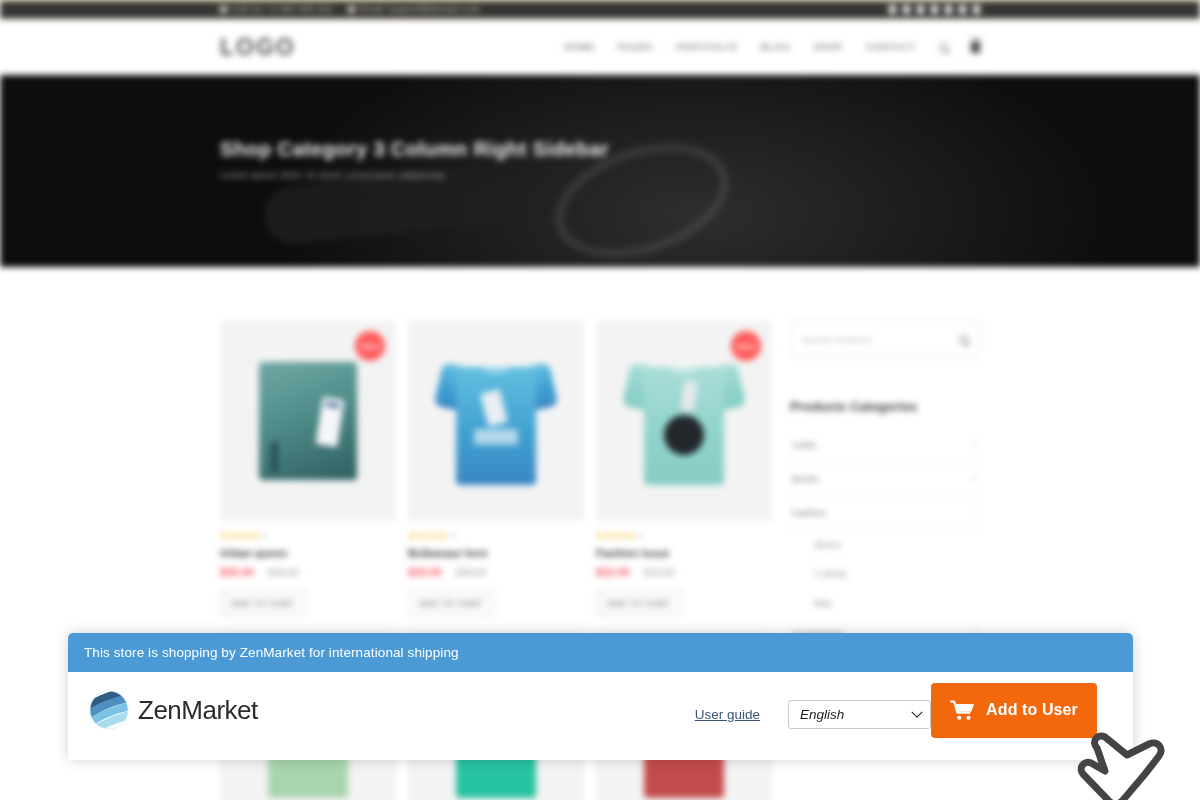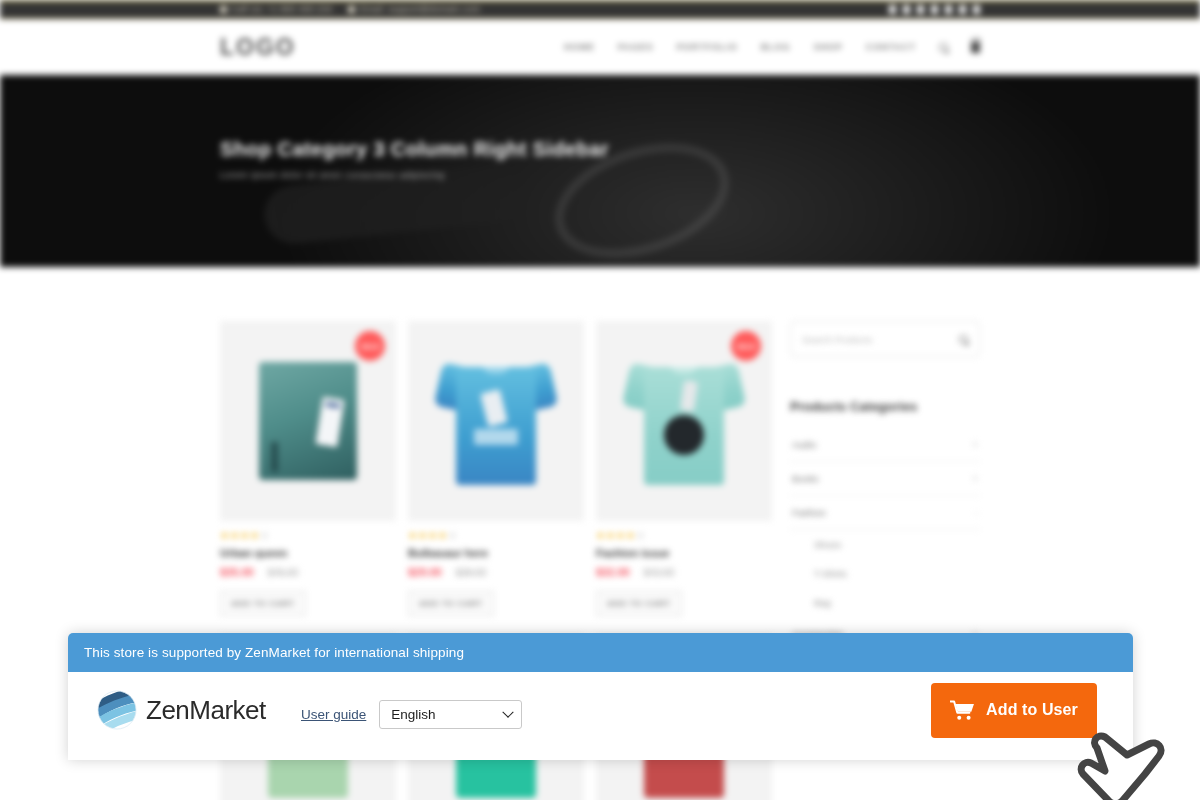--- a/index.html
+++ b/index.html
@@ -174,41 +174,41 @@
     box-shadow:0 0 14px rgba(0,0,0,.18);
     overflow:hidden;
     z-index:20;
   }
   .zen-head{
     height:39px; background:#4b9ad6;
     display:flex; align-items:center; padding:0 16px;
   }
   .zen-head-txt{ color:#ffffff; font-size:13.5px; letter-spacing:.1px; }
   .zen-body{
-    height:76px; display:flex; align-items:center; padding:0 16px 0 20px; gap:0;margin-left:8px;
+    height:76px; display:flex; align-items:center; padding:0 16px 0 20px; gap:0;
   }
   .zen-logo-wrap{ display:flex; align-items:center; width:205px; flex:0 0 205px; }
   .zen-globe{
     width:42px; height:42px; border-radius:50%; overflow:hidden; position:relative;
     background:#ffffff; flex:0 0 42px;
   }
   .zen-word{
     font-size:26px; color:#2b2b2b; letter-spacing:-.5px; margin-left:8px;
     font-weight:500;
   }
   .zen-mid{ flex:1 1 auto; }
   .zen-msg{ font-size:16.5px; color:#1a1a1a; letter-spacing:-.1px; white-space:nowrap; }
-  .zen-row2{ display:flex; align-items:center; gap:13px; margin-top:9px; }
+  .zen-row2{ display:flex; align-items:center; gap:28px; margin-top:9px;justify-content:flex-end; }
   .zen-guide{
     font-size:13.5px; color:#3b5476; text-decoration:underline; cursor:pointer;
   }
   .zen-select{
     height:29px; min-width:143px; border:1px solid #c9c9c9; border-radius:3px;
     background:#fff; display:flex; align-items:center; justify-content:space-between;
-    padding:0 9px 0 11px; font-size:13.5px; color:#1d1d1d;
+    padding:0 9px 0 11px; font-size:13.5px; color:#1d1d1d;font-style:italic;
   }
   .chev{
     width:8px;height:8px;border-right:1.6px solid #222;border-bottom:1.6px solid #222;
     transform:rotate(45deg) translate(-2px,-2px); display:inline-block;
   }
   .zen-btn{
     flex:0 0 auto; margin-right:20px;
     background:#f4680d; border-radius:4px; height:55px; width:166px;
     display:flex; align-items:center; justify-content:center; gap:11px;
     cursor:pointer;
@@ -422,21 +422,21 @@
           <span class="plus">+</span>
         </div>
       </div>
     </div>
   </div>
 </div>
 
 <div id="zen-panel">
 
   <div class="zen-head">
-    <span class="zen-head-txt">This store is supported by ZenMarket for international shipping</span>
+    <span class="zen-head-txt">This store is shopping by ZenMarket for international shipping</span>
   </div>
 
   <div class="zen-body">
 
     <div class="zen-logo-wrap">
       <span class="zen-globe">
         <svg viewBox="0 0 64 64" width="42" height="42" aria-hidden="true">
           <defs>
             <clipPath id="gclip">
                 <circle cx="32" cy="32" r="29"></circle>

